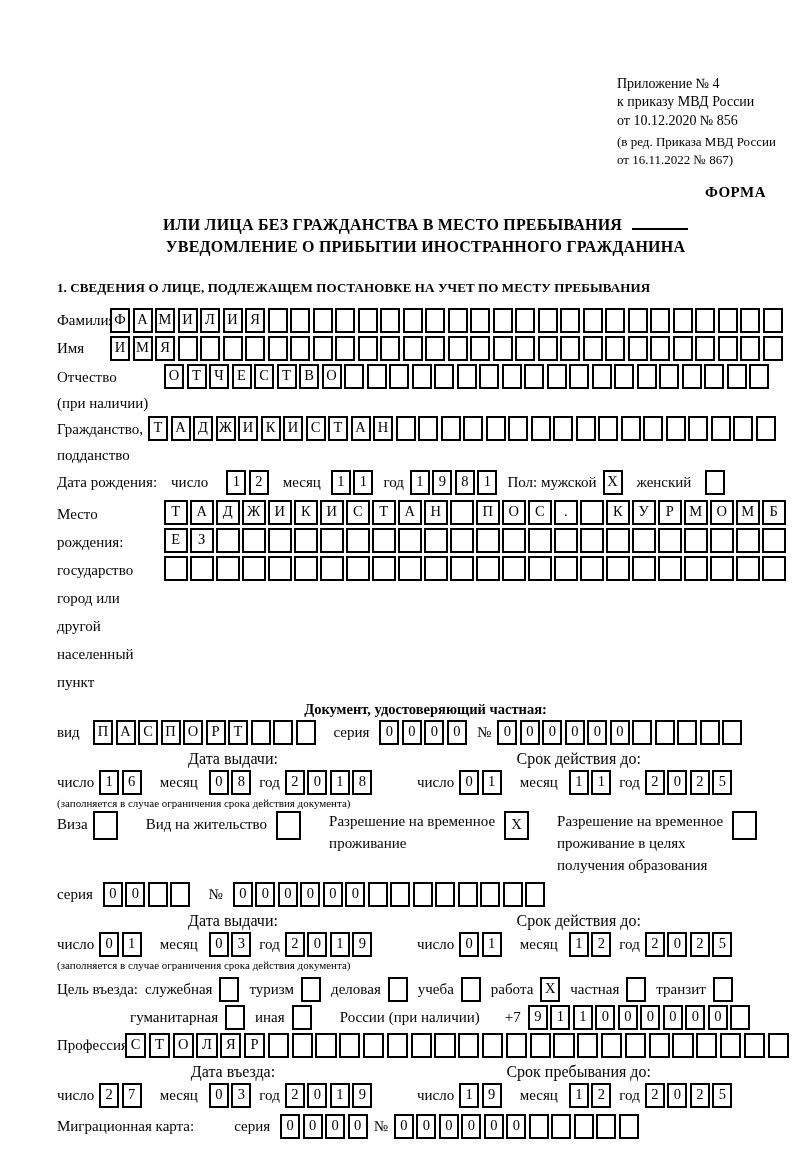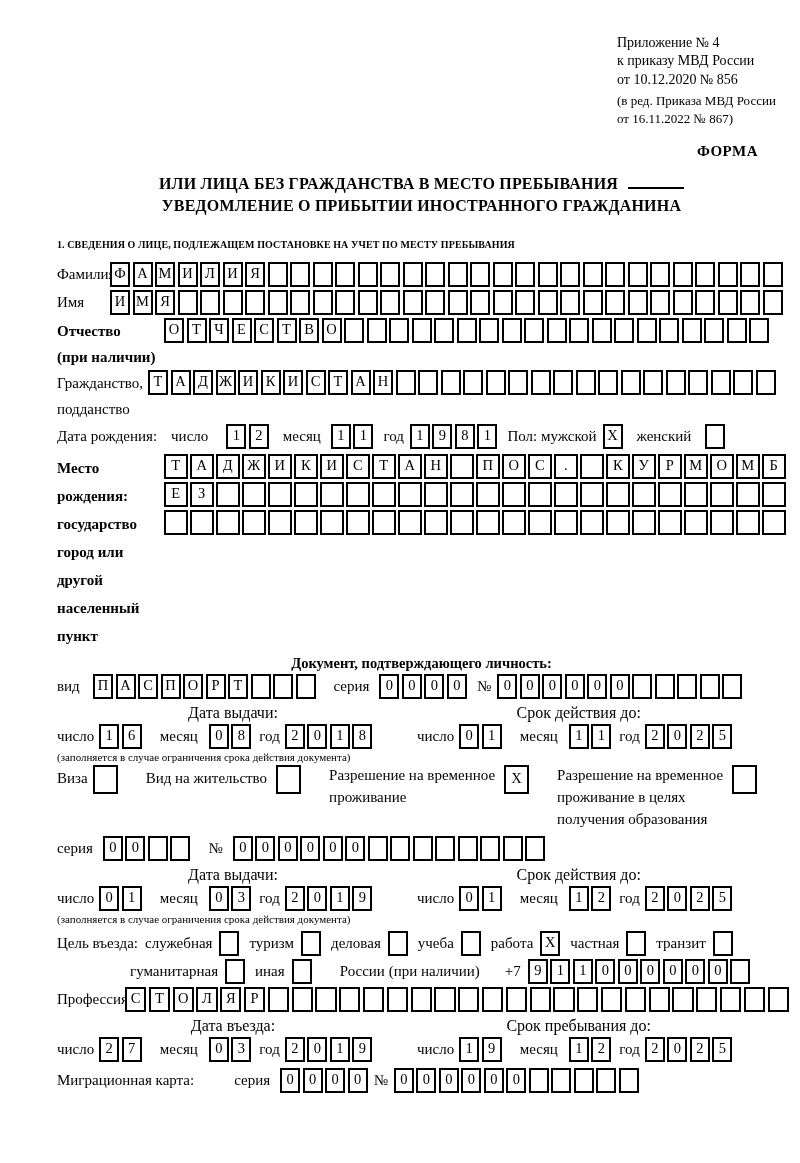--- a/index.html
+++ b/index.html
@@ -3,35 +3,35 @@
 <meta charset="utf-8">
 <style>
   * { box-sizing: border-box; }
   html,body { margin:0; padding:0; }
   body {
     width:800px; height:1163px; overflow:hidden;
     background:#ffffff; color:#000000;
     font-family:"Liberation Serif", serif;
     font-size:15px;
   }
-  .page { padding:34px 14px 0 57px; }
+  .page { padding:34px 6px 0 57px;margin-top:41px; }
 
   
   .hdr { margin-left:560px; font-size:14px; line-height:1.32; }
   .hdr-sub { margin-top:3px; font-size:13px; }
   .forma { font-weight:bold; text-align:right; margin-top:16px; margin-right:28px; font-size:15px; letter-spacing:0.5px; }
 
   .title { text-align:center; font-weight:bold; font-size:16px; line-height:1.4; margin-top:13px; letter-spacing:0.2px; }
   .title-underline { display:inline-block; width:56px; border-bottom:2px solid #000; margin-left:10px; }
-  .sec1 { font-weight:bold; font-size:10px; margin-top:21px; letter-spacing:0.1px; }
+  .sec1 { font-weight:bold; font-size:13px; margin-top:21px; letter-spacing:0.1px; }
 
   
   .frow { display:flex; align-items:flex-start; margin-top:3px; }
   .flabel { flex:none; line-height:25px; }
-  .lw53 { width:53px; } .lw91 { width:91px; } .lw105 { width:107px;font-weight:bold; } .lw68 { width:68px; }
+  .lw53 { width:53px; } .lw91 { width:91px; } .lw105 { width:107px; } .lw68 { width:68px; }
   .twolines { line-height:26px; }
 
   .cells { display:inline-flex; gap:2.5px; flex:none; }
   .cell { flex:none; width:20px; height:25px; border:2px solid #000; display:flex; align-items:center; justify-content:center; font-size:14.5px; padding-bottom:1px; background:#fff; }
   .cells.wide .cell { width:23.5px; }
   .cells.cw21 .cell { width:21.3px; }
   .cells.chkbig .cell { width:25px; height:29px; }
   .cellstack { display:flex; flex-direction:column; gap:3px; }
 
   .inlbl { line-height:25px; flex:none; }
@@ -340,21 +340,21 @@
           <span class="cell"></span>
           <span class="cell"></span>
           <span class="cell"></span>
           <span class="cell"></span>
           <span class="cell"></span>
           <span class="cell"></span>
         </span>
     </span>
   </div>
 
-  <div style="text-align:center; font-weight:bold; margin-top:5px; font-size:14.5px">Документ, подтверждающего личность:</div>
+  <div style="text-align:center; font-weight:bold; margin-top:5px; font-size:14.5px">Документ, удостоверяющий частная:</div>
 
   <div class="frow" style="margin-top:2px">
     <span class="inlbl" style="width:36px">вид</span>
     <span class="cells">
         <span class="cell">П</span>
         <span class="cell">А</span>
         <span class="cell">С</span>
         <span class="cell">П</span>
         <span class="cell">О</span>
         <span class="cell">Р</span>

